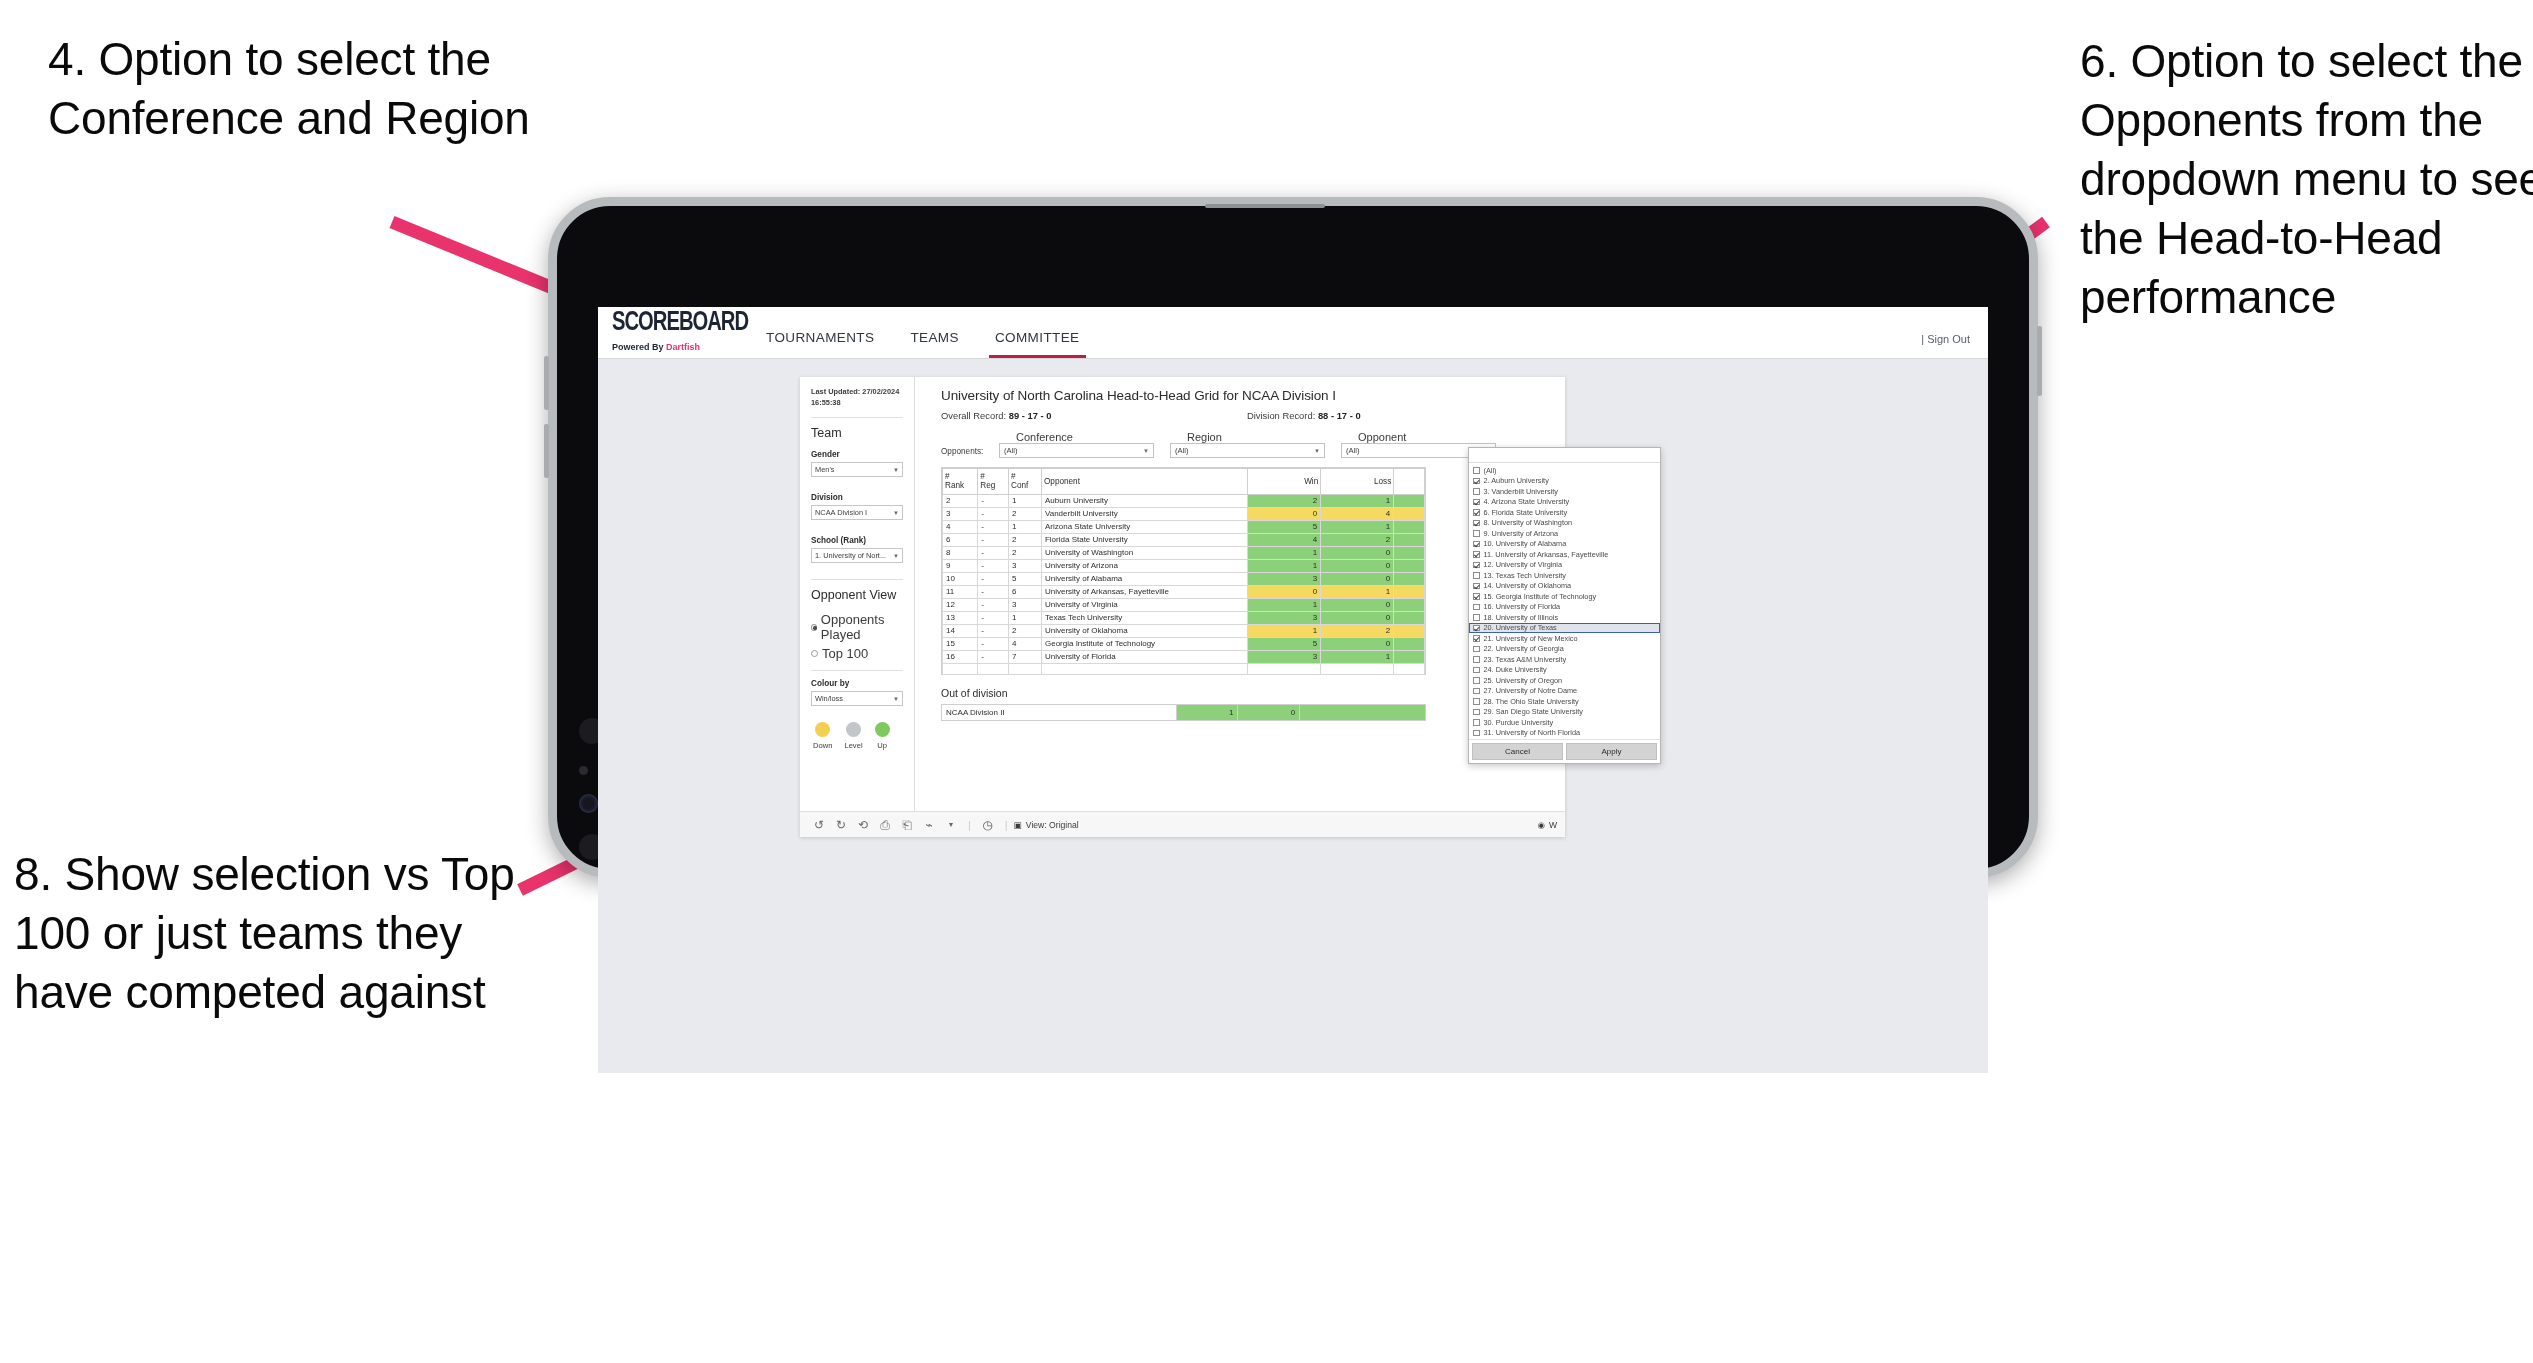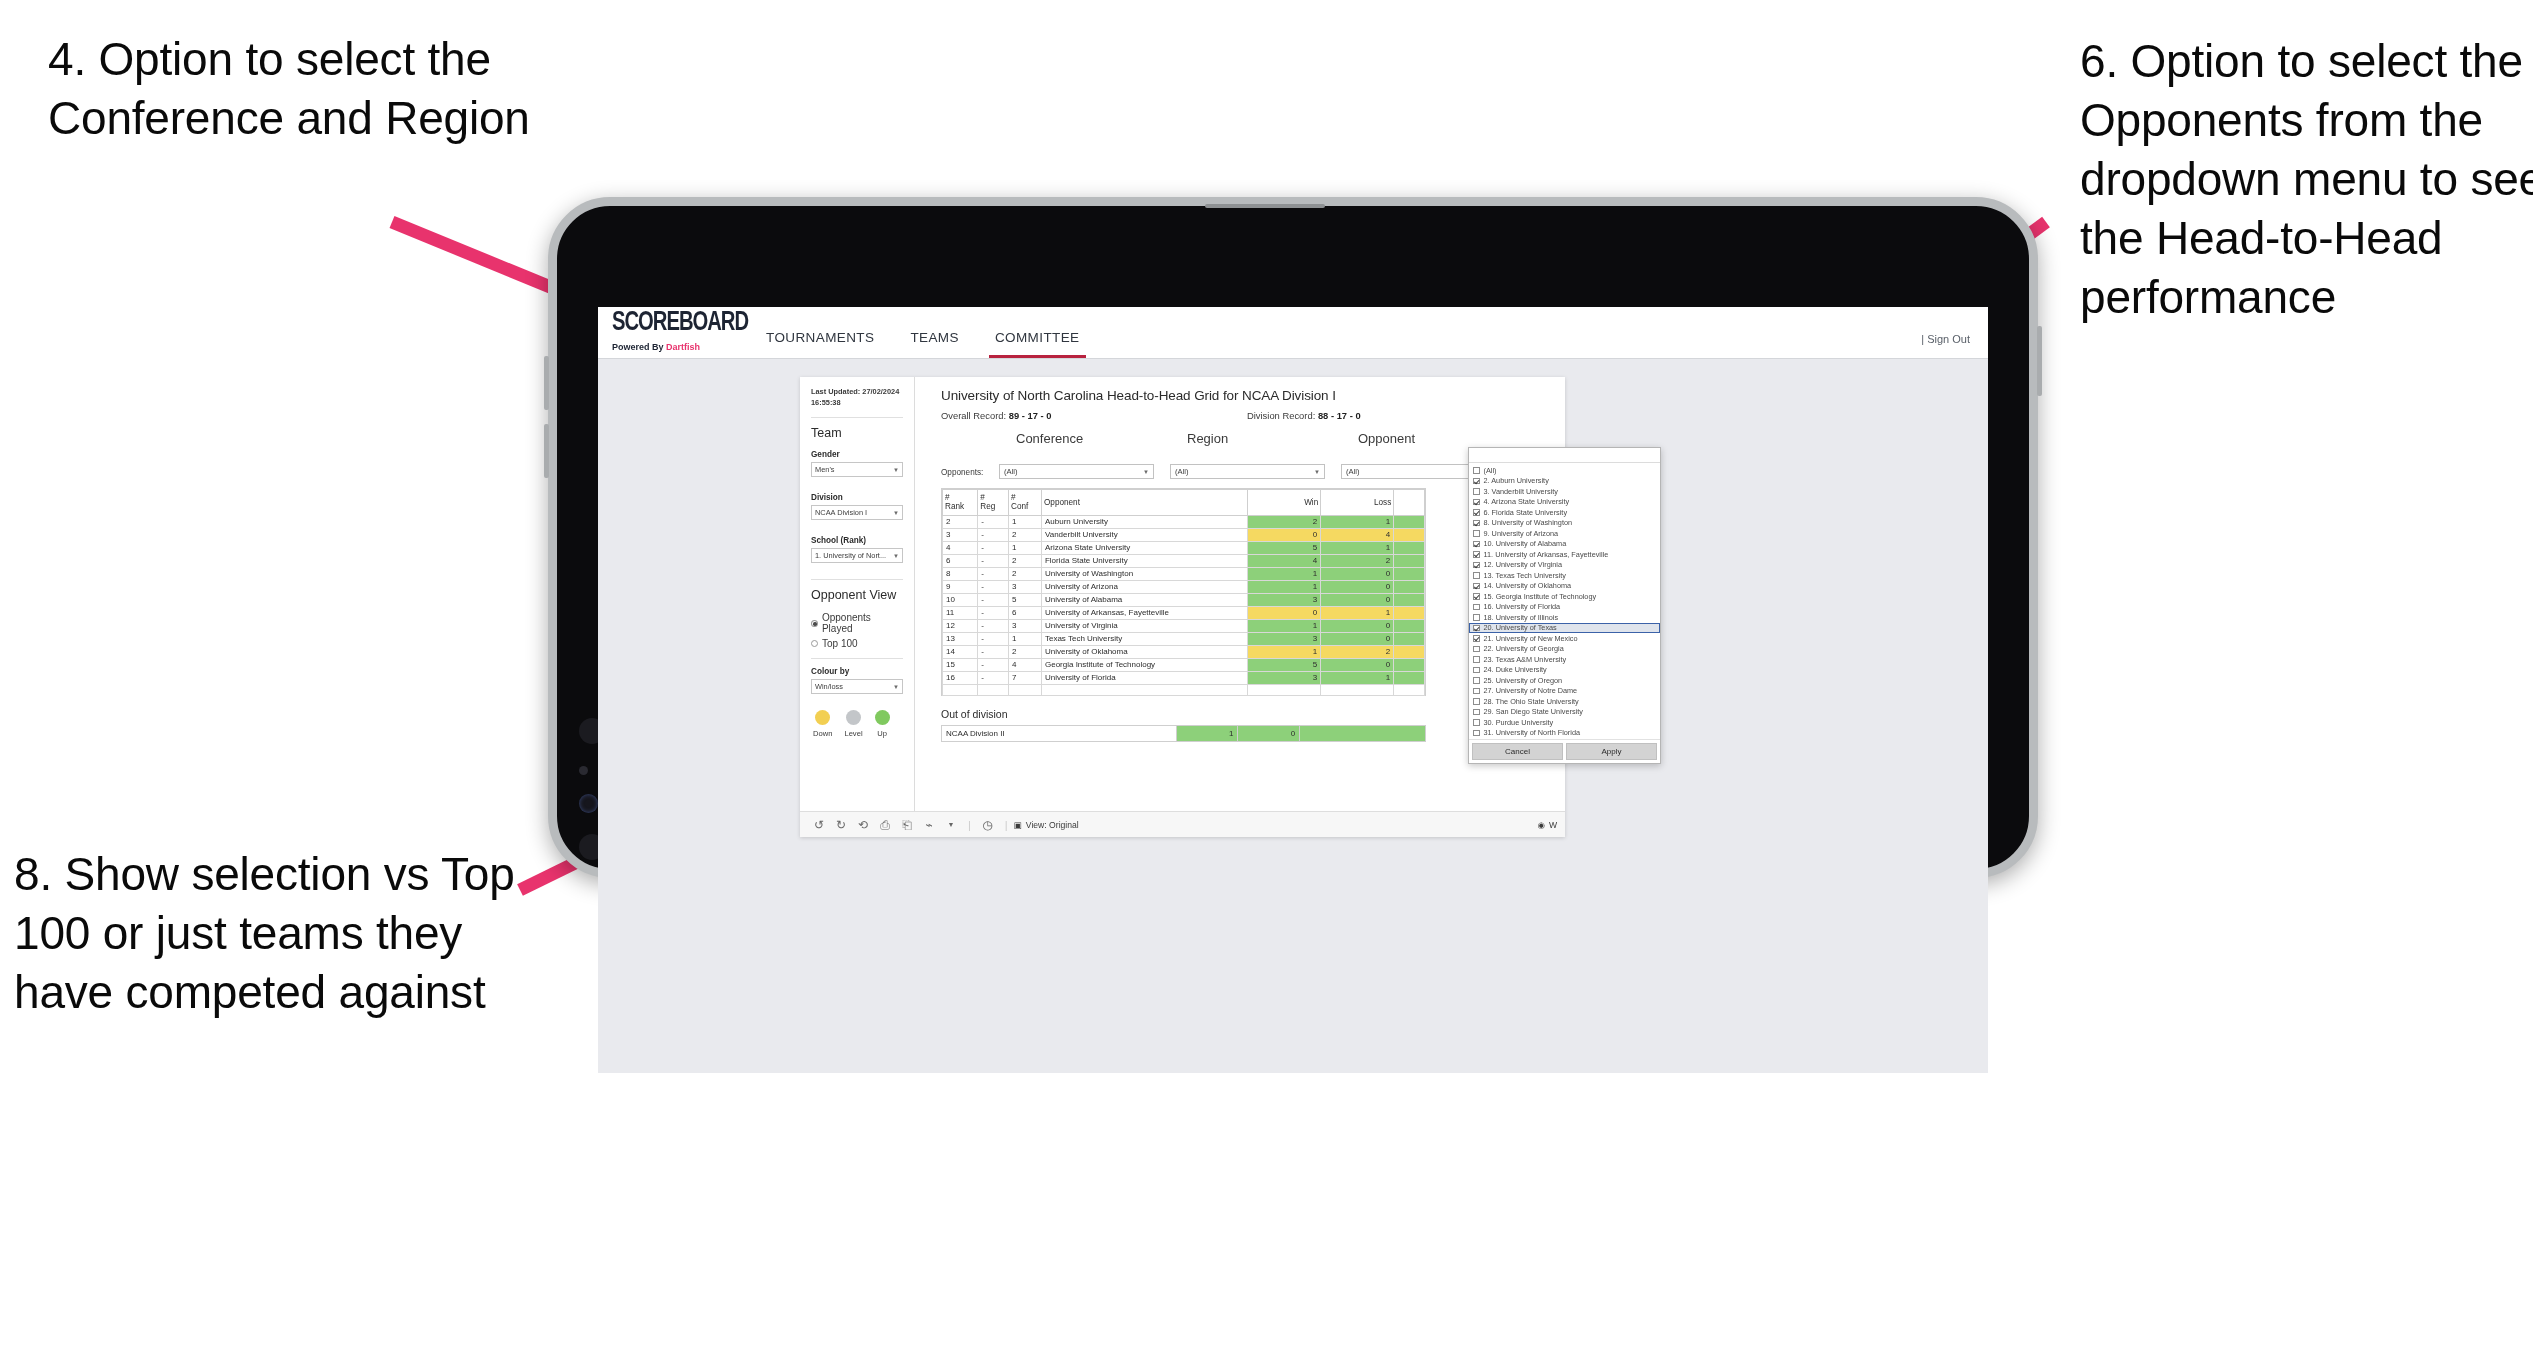--- a/index.html
+++ b/index.html
@@ -104,37 +104,37 @@
   .fheading { font-size:12.5px; color:#2b2b2b; margin-bottom:10px; font-weight: normal;}
   .flabel { font-size:8.2px; color:#2b2b2b; font-weight:bold; margin-bottom:3px;}
   .fselect {
     border:1px solid #c6c6c6; background:#fff; height:15px; font-size:7.4px; color:#3c3c3c;
     display:flex; align-items:center; padding:0 3px; position:relative; margin-bottom:16px;
   }
   .fselect .caret { margin-left:auto; font-size:6px; color:#6b6b6b; }
   .fradio-row { display:flex; align-items:center; gap:4px; margin-bottom:4px;}
   .radio { width:7px; height:7px; border-radius:50%; border:1px solid #9a9a9a; background:#fff; position:relative;}
   .radio.on::after { content:""; position:absolute; left:1.3px; top:1.3px; width:3.4px; height:3.4px; border-radius:50%; background:#4c4c4c;}
-  .fradio-label { font-size:10px; color:#3a3a3a; }
+  .fradio-label { font-size:13px; color:#3a3a3a; }
   .legend-row { display:flex; gap:12px; margin-top:16px; padding-left:2px;}
   .legend-item { text-align:center; }
   .legend-dot { width:15px; height:15px; border-radius:50%; margin:0 auto 4px auto;}
   .legend-name { font-size:7.6px; color:#3a3a3a;}
 
   
   #cpane { flex:1; padding:11px 12px 0 14px; position:relative; }
   #dash-title { font-size:13.5px; color:#2b2b2b; letter-spacing:-0.1px;}
   #records { display:flex; margin-top:7px; font-size:9.4px; color:#3c3c3c;}
   #records .rec { width:50%; }
   #records b { color:#1e1e1e; }
 
   #filters-row { display:flex; align-items:flex-end; margin-top:10px; gap:0;}
   #opp-label { font-size:8.2px; color:#3a3a3a; padding-bottom:2px; width:58px;}
   .dd-group { width:155px; margin-right:16px;}
-  .dd-label { font-size:13px; color:#3a3a3a; margin-bottom:18px;padding-left:17px;}
+  .dd-label { font-size:11px; color:#3a3a3a; margin-bottom:0;padding-left:17px;}
   .dd-box {
     border:1px solid #c2c2c2; background:#fff; height:15px; font-size:7.6px; color:#3c3c3c;
     display:flex; align-items:center; padding:0 4px;
   }
   .dd-box .caret { margin-left:auto; font-size:6px; color:#6b6b6b;}
 
   
   #grid { margin-top:9px; width:485px; border:1px solid #cfcfcf; border-bottom:none; background:#fff;}
   #grid table { border-collapse:collapse; width:100%; font-size:8px; color:#2d2d2d;}
   #grid th {

